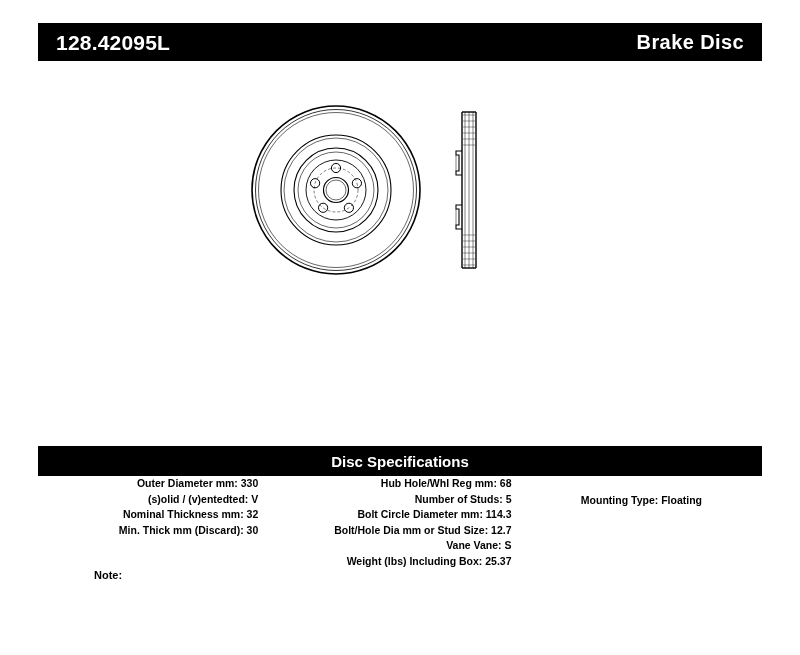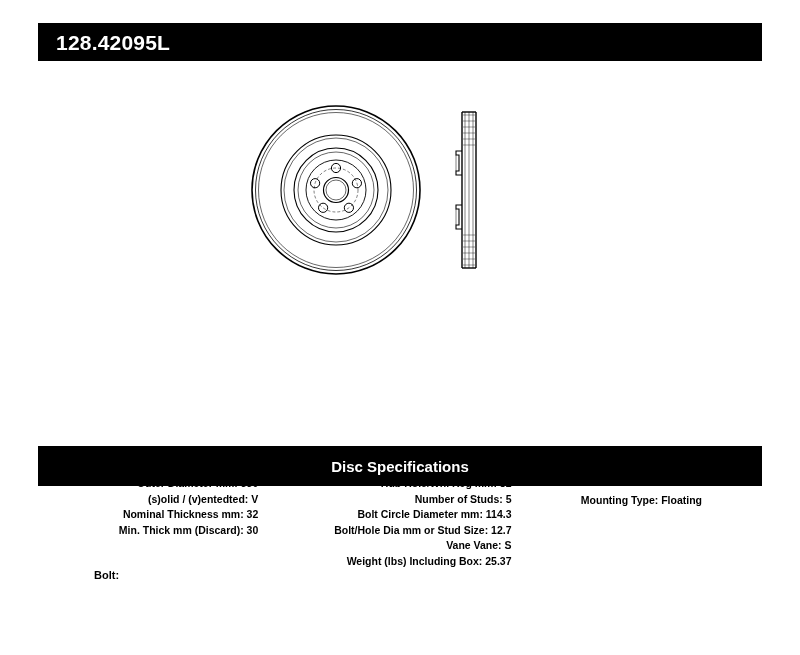--- a/index.html
+++ b/index.html
@@ -56,21 +56,21 @@
   .drawing-area svg {
     display: block;
   }
 
   
   .spec-title-bar {
     position: absolute;
     left: 38px;
     top: 446px;
     width: 724px;
-    height: 40px;
+    height: 30px;
     background: #000000;
     color: #ffffff;
     display: flex;
     align-items: center;
     justify-content: center;
   }
   .spec-title {
     font-size: 15px;
     font-weight: bold;
   }
@@ -119,20 +119,21 @@
   }
   .note-label {
     margin-left: 56px;
   }
 </style>
 </head>
 <body>
 
 <div class="header-bar">
   <div class="part-number">128.42095L</div>
+  <div class="product-type">Brake Disc</div>
 </div>
 
 <div class="drawing-area">
   <svg width="320" height="190" viewBox="0 0 320 190">
 
     <g fill="none" stroke="#000000">
 
       <circle cx="86" cy="95" r="84" stroke-width="1.6"></circle>
       <circle cx="86" cy="95" r="80.5" stroke-width="0.8"></circle>
       <circle cx="86" cy="95" r="77.5" stroke-width="0.6"></circle>
@@ -202,28 +203,28 @@
 </div>
 
 <div class="spec-columns">
   <div class="col col-left">
     <div class="spec-line">Outer Diameter mm: 330</div>
     <div class="spec-line">(s)olid / (v)entedted: V</div>
     <div class="spec-line">Nominal Thickness mm: 32</div>
     <div class="spec-line">Min. Thick mm (Discard): 30</div>
   </div>
   <div class="col col-mid">
-    <div class="spec-line">Hub Hole/Whl Reg mm: 82</div>
+    <div class="spec-line">Hub Hole/Whl Reg mm: 68</div>
     <div class="spec-line">Number of Studs: 5</div>
     <div class="spec-line">Bolt Circle Diameter mm: 114.3</div>
     <div class="spec-line">Bolt/Hole Dia mm or Stud Size: 12.7</div>
     <div class="spec-line">Vane Vane: S</div>
     <div class="spec-line">Weight (lbs) Including Box: 25.37</div>
   </div>
   <div class="col col-right">
     <div class="spec-line">Mounting Type: Floating</div>
   </div>
 </div>
 
 <div class="note-row">
-  <span class="note-label">Bolt:</span>
+  <span class="note-label">Note:</span>
   <span></span>
 </div>
 
 </body></html>

